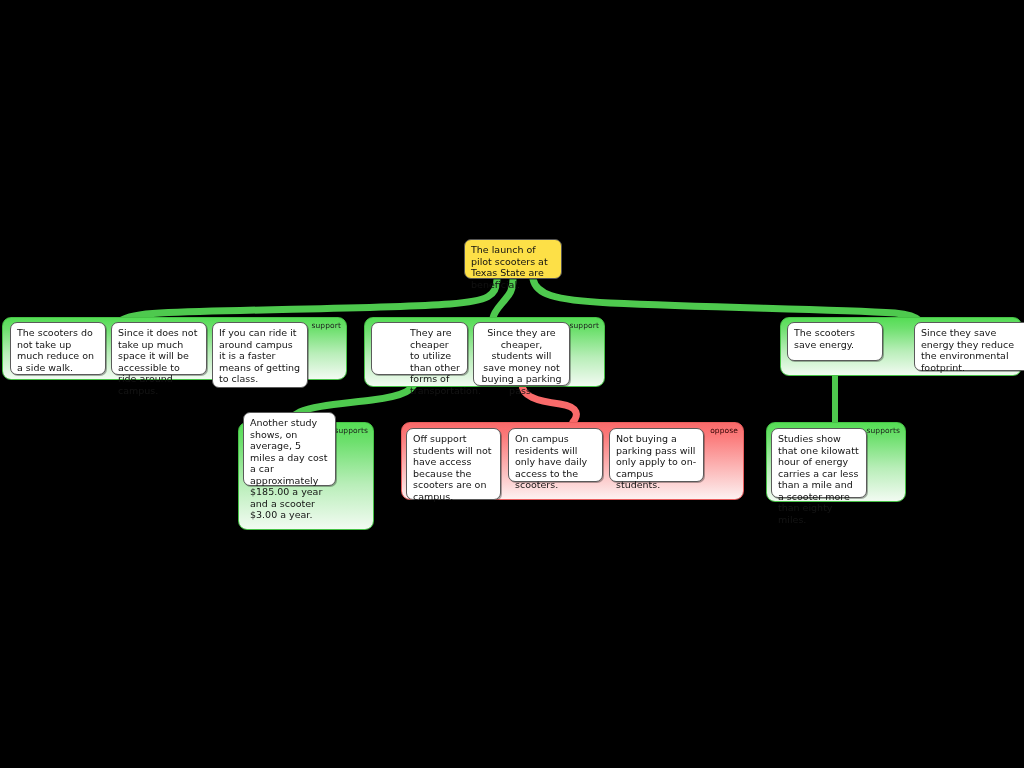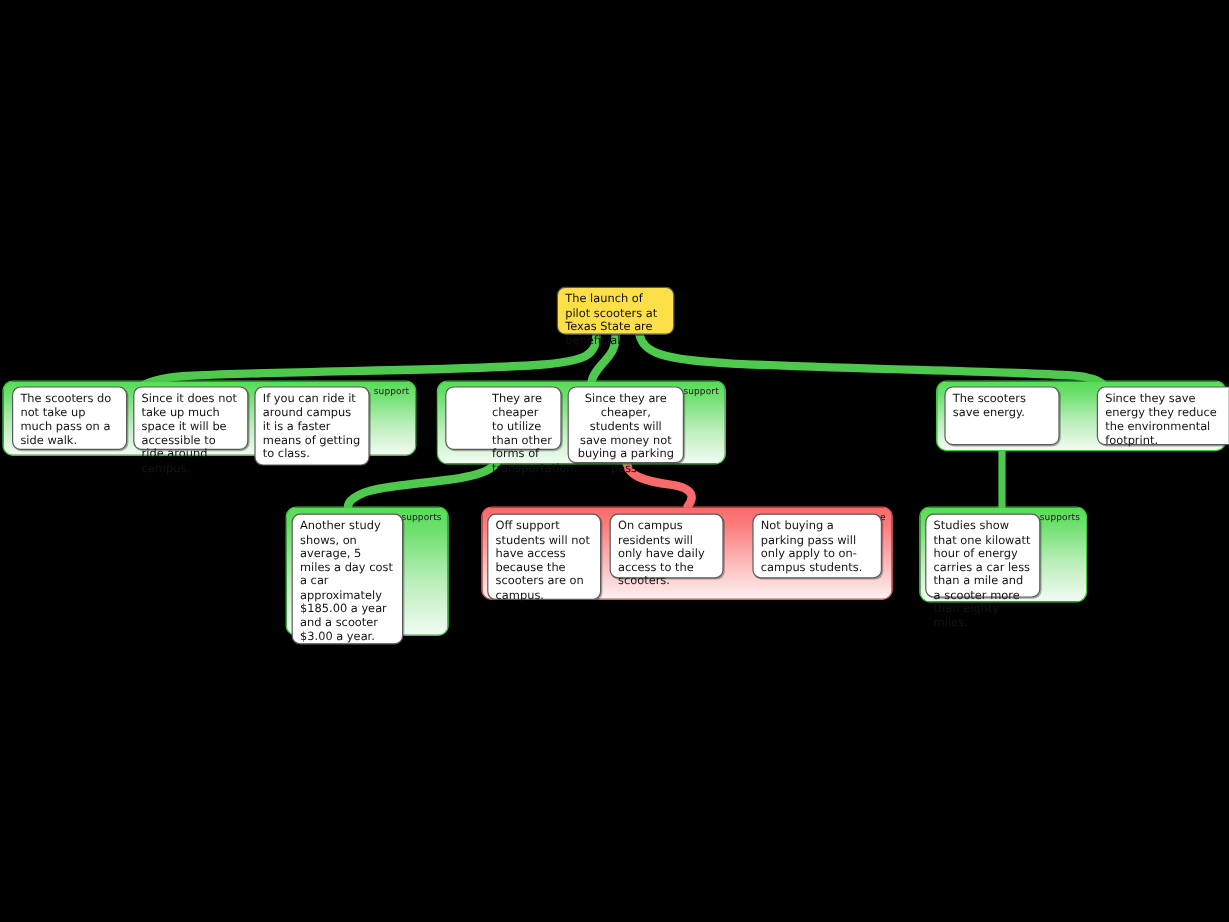--- a/index.html
+++ b/index.html
@@ -109,46 +109,46 @@
     <path d="M 522,384 C 522,396 536,401 560,404 C 580,407 578,416 573,422" fill="none" stroke="#f96a6a" stroke-width="7" stroke-linecap="round"></path>
 
     <path d="M 835,372 L 835,423" fill="none" stroke="#4ec94e" stroke-width="6" stroke-linecap="round"></path>
   </svg>
 
   <div class="root-node" style="left:464px; top:239px; width:98px; height:40px;">The launch of pilot scooters at Texas State are beneficial.</div>
 
   <div class="group support" style="left:2px; top:317px; width:345px; height:63px;">
     <span class="group-badge">support</span>
   </div>
-  <div class="card" style="left:10px; top:322px; width:96px; height:53px;">The scooters do not take up much pass on a side walk.</div>
+  <div class="card" style="left:10px; top:322px; width:96px; height:53px;">The scooters do not take up much reduce on a side walk.</div>
   <div class="card" style="left:111px; top:322px; width:96px; height:53px;">Since it does not take up much space it will be accessible to ride around campus.</div>
   <div class="card" style="left:212px; top:322px; width:96px; height:66px;">If you can ride it around campus it is a faster means of getting to class.</div>
 
   <div class="group support" style="left:364px; top:317px; width:241px; height:70px;">
     <span class="group-badge">support</span>
   </div>
   <div class="card" style="left:371px; top:322px; width:97px; height:53px;padding-left:38px;">They are cheaper to utilize than other forms of transportation.</div>
   <div class="card" style="left:473px; top:322px; width:97px; height:64px;text-align:center;">Since they are cheaper, students will save money not buying a parking pass.</div>
 
   <div class="group support" style="left:780px; top:317px; width:242px; height:59px;">
     <span class="group-badge">support</span>
   </div>
-  <div class="card" style="left:787px; top:322px; width:96px; height:49px;">The scooters save energy.</div>
+  <div class="card" style="left:787px; top:322px; width:96px; height:39px;">The scooters save energy.</div>
   <div class="card" style="left:888px; top:322px; width:120px; height:49px;margin-left:26px;">Since they save energy they reduce the environmental footprint.</div>
 
   <div class="group support" style="left:238px; top:422px; width:136px; height:108px;">
     <span class="group-badge">supports</span>
   </div>
-  <div class="card" style="left:243px; top:428px; width:93px; height:109px;">Another study shows, on average, 5 miles a day cost a car approximately $185.00 a year and a scooter $3.00 a year.</div>
+  <div class="card" style="left:243px; top:412px; width:93px; height:74px;">Another study shows, on average, 5 miles a day cost a car approximately $185.00 a year and a scooter $3.00 a year.</div>
 
   <div class="group oppose" style="left:401px; top:422px; width:343px; height:78px;">
     <span class="group-badge">oppose</span>
   </div>
   <div class="card" style="left:406px; top:428px; width:95px; height:72px;">Off support students will not have access because the scooters are on campus.</div>
   <div class="card" style="left:508px; top:428px; width:95px; height:54px;">On campus residents will only have daily access to the scooters.</div>
-  <div class="card" style="left:609px; top:428px; width:108px; height:54px;margin-left:18px;">Not buying a parking pass will only apply to on-campus students.</div>
+  <div class="card" style="left:609px; top:428px; width:95px; height:54px;">Not buying a parking pass will only apply to on-campus students.</div>
 
   <div class="group support" style="left:766px; top:422px; width:140px; height:80px;">
     <span class="group-badge">supports</span>
   </div>
   <div class="card" style="left:771px; top:428px; width:96px; height:70px;">Studies show that one kilowatt hour of energy carries a car less than a mile and a scooter more than eighty miles.</div>
 
 </div>
 
 </body></html>

